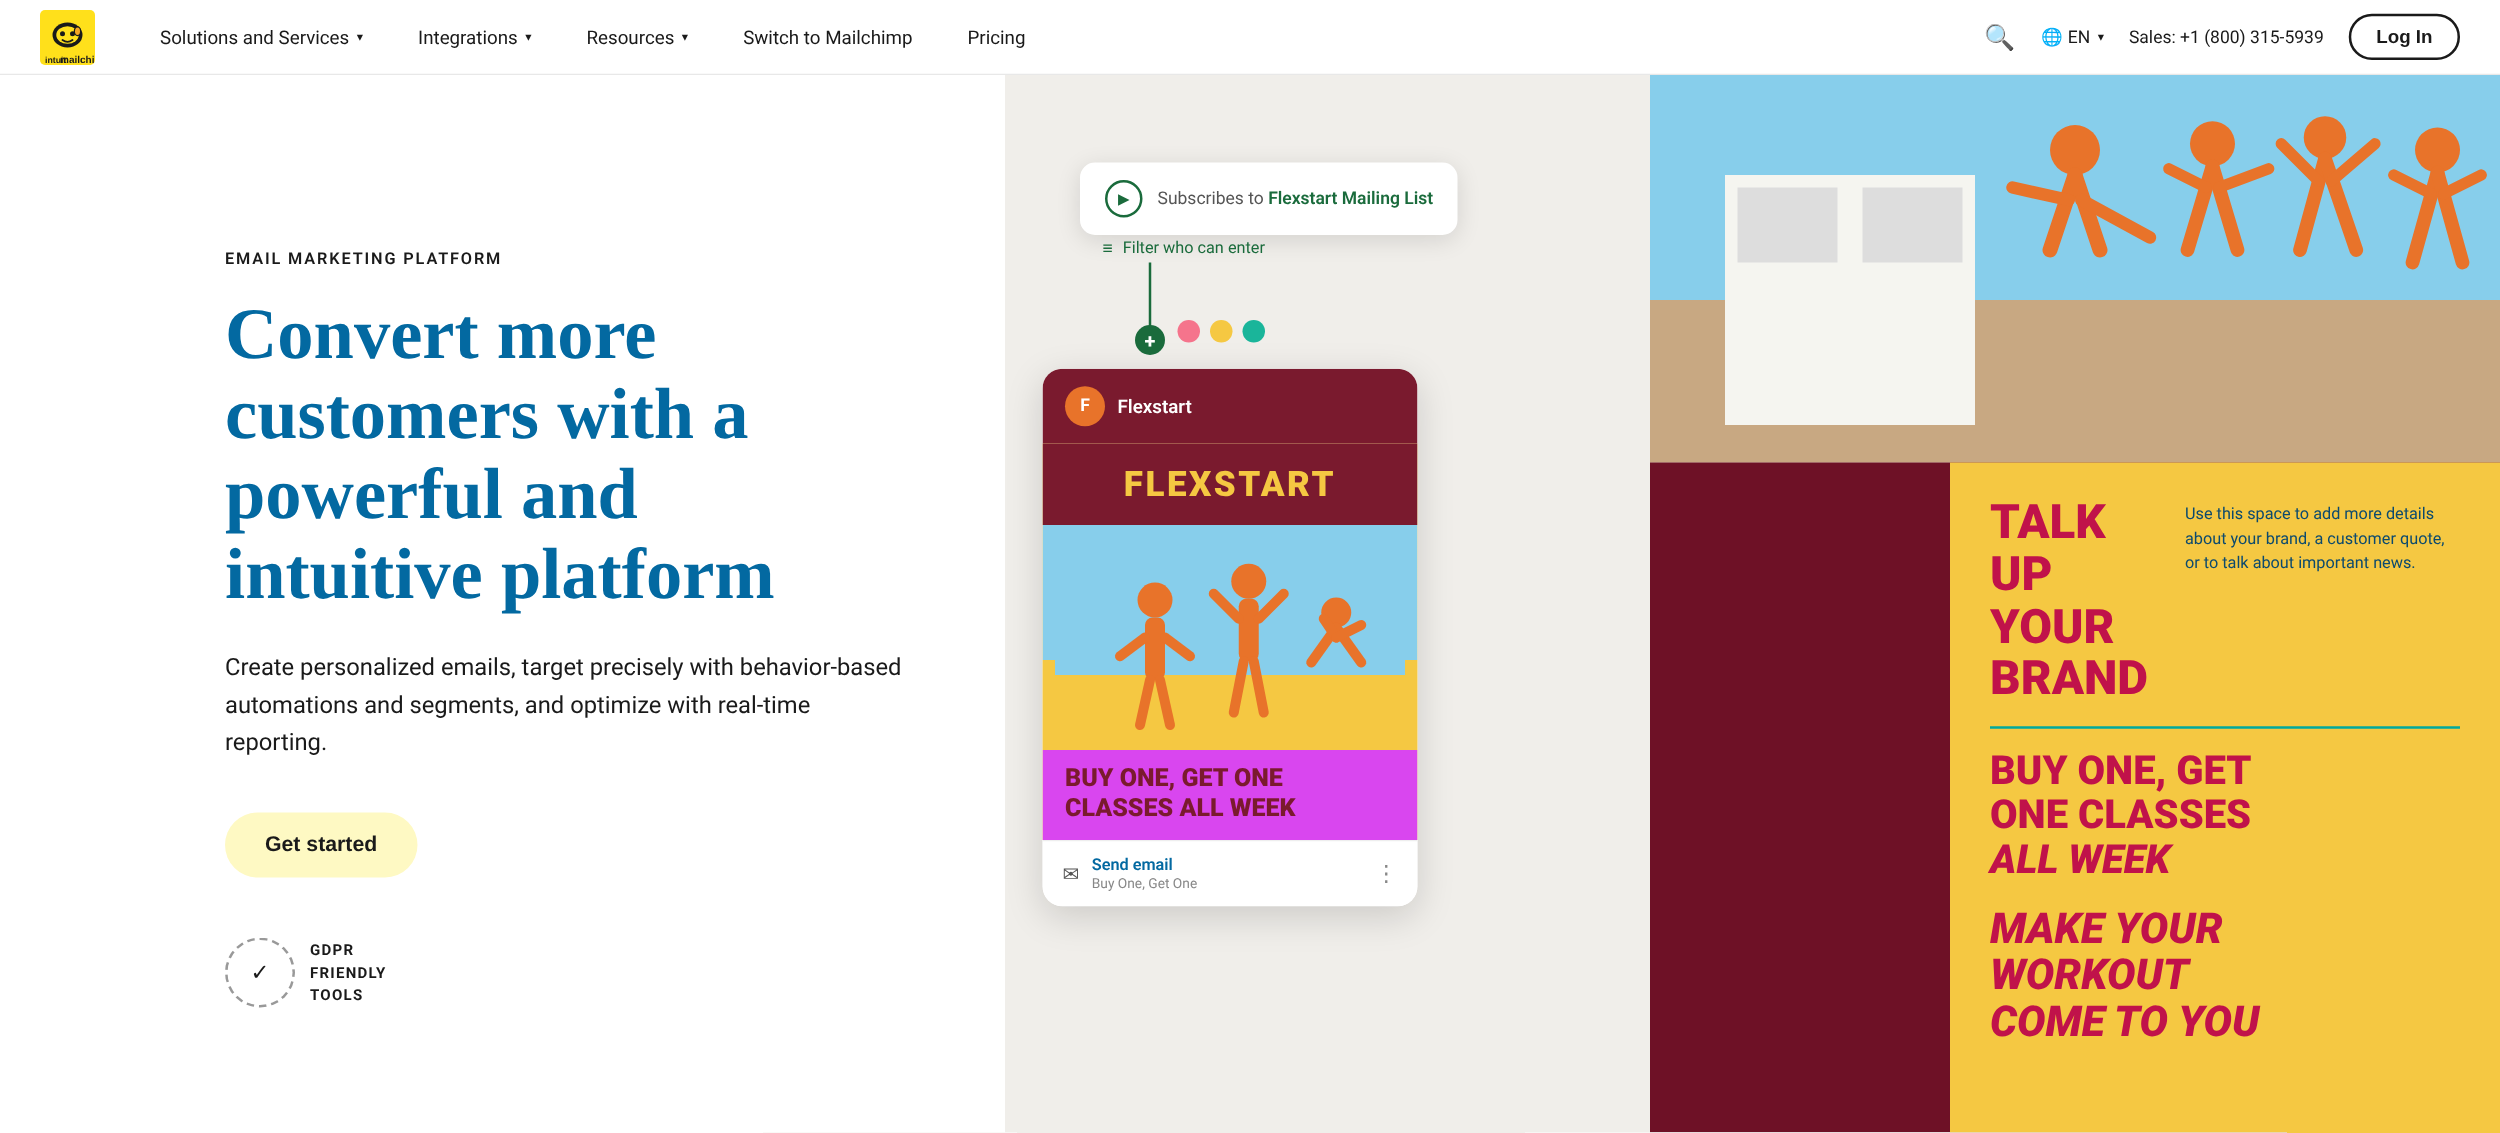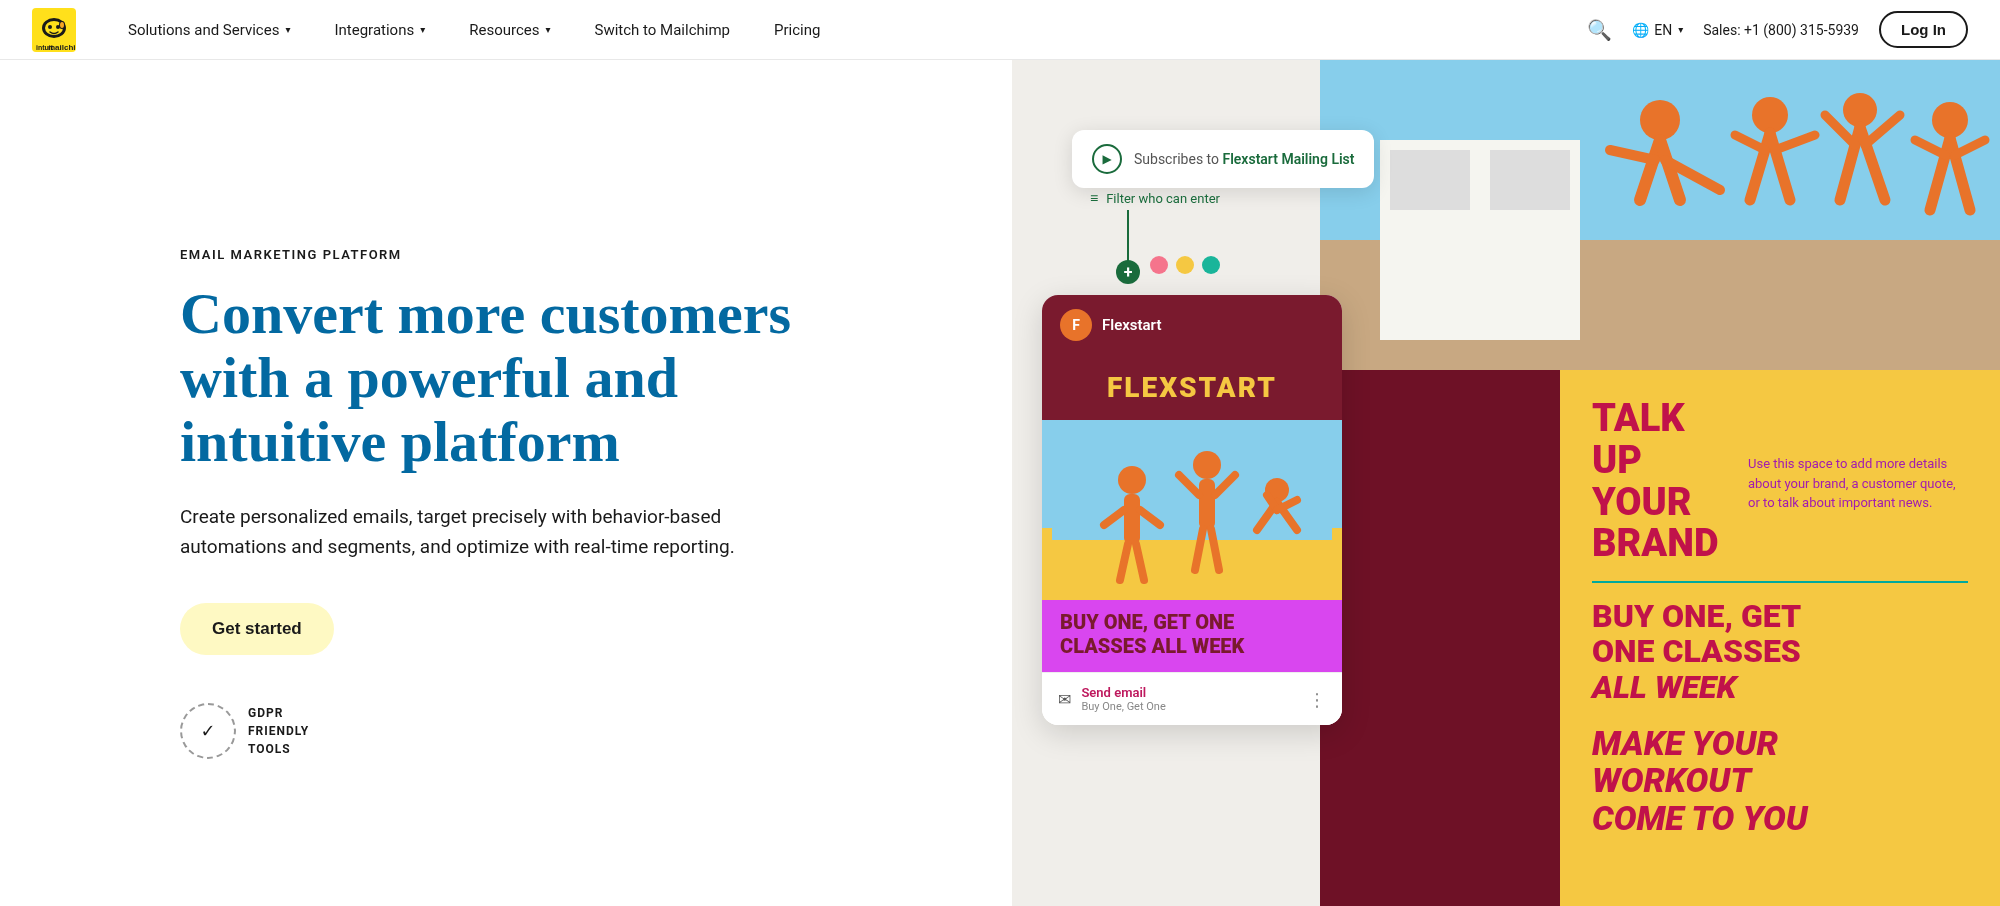--- a/index.html
+++ b/index.html
@@ -92,21 +92,21 @@
 
     
     .hero {
       display: flex;
       width: 2000px;
       min-height: 846px;
       position: relative;
       background: #fff;
     }
     .hero-left {
-      width: 1012px;
+      width: 804px;
       padding: 120px 80px 80px 180px;
       display: flex;
       flex-direction: column;
       justify-content: center;
     }
     .hero-eyebrow {
       font-size: 13px;
       font-weight: 600;
       letter-spacing: 1.5px;
       text-transform: uppercase;
@@ -348,21 +348,21 @@
       display: flex;
       align-items: center;
       gap: 10px;
     }
     .email-icon-small {
       font-size: 16px;
       color: #555;
     }
     .send-email-text {
       font-size: 13px;
-      color: #be185d;
+      color: #0369a1;
       font-weight: 600;
     }
     .send-email-sub {
       font-size: 11px;
       color: #888;
     }
     .dots-menu {
       font-size: 18px;
       color: #888;
       cursor: pointer;
@@ -620,29 +620,29 @@
         <line x1="630" y1="78" x2="610" y2="150" stroke="#e8732a" stroke-width="11" stroke-linecap="round"></line>
         <line x1="630" y1="78" x2="650" y2="150" stroke="#e8732a" stroke-width="11" stroke-linecap="round"></line>
         <line x1="625" y1="95" x2="595" y2="80" stroke="#e8732a" stroke-width="9" stroke-linecap="round"></line>
         <line x1="635" y1="95" x2="665" y2="80" stroke="#e8732a" stroke-width="9" stroke-linecap="round"></line>
       </svg>
     </div>
 
     <div class="dark-maroon-bg"></div>
 
     <div class="yellow-promo-panel">
-      <div style="display:flex; gap: 20px; align-items:center;">
+      <div style="display:flex; gap: 20px; align-items:flex-start;">
         <div>
           <div class="talk-up-brand">
             <div>TALK</div>
             <div>UP YOUR</div>
             <div>BRAND</div>
           </div>
         </div>
-        <div class="talk-up-note" style="font-size:13px; color:#a21caf; line-height:1.5; margin-top:4px; max-width:220px;">Use this space to add more details about your brand, a customer quote, or to talk about important news.</div>
+        <div class="talk-up-note" style="font-size:13px; color:#0c4a6e; line-height:1.5; margin-top:4px; max-width:220px;">Use this space to add more details about your brand, a customer quote, or to talk about important news.</div>
       </div>
       <div class="divider-teal"></div>
       <div class="buy-one-promo">
         <div>BUY ONE, GET</div>
         <div>ONE CLASSES</div>
         <div class="buy-one-italic-text">ALL WEEK</div>
       </div>
       <div class="make-workout">
         <div>MAKE YOUR</div>
         <div>WORKOUT</div>

